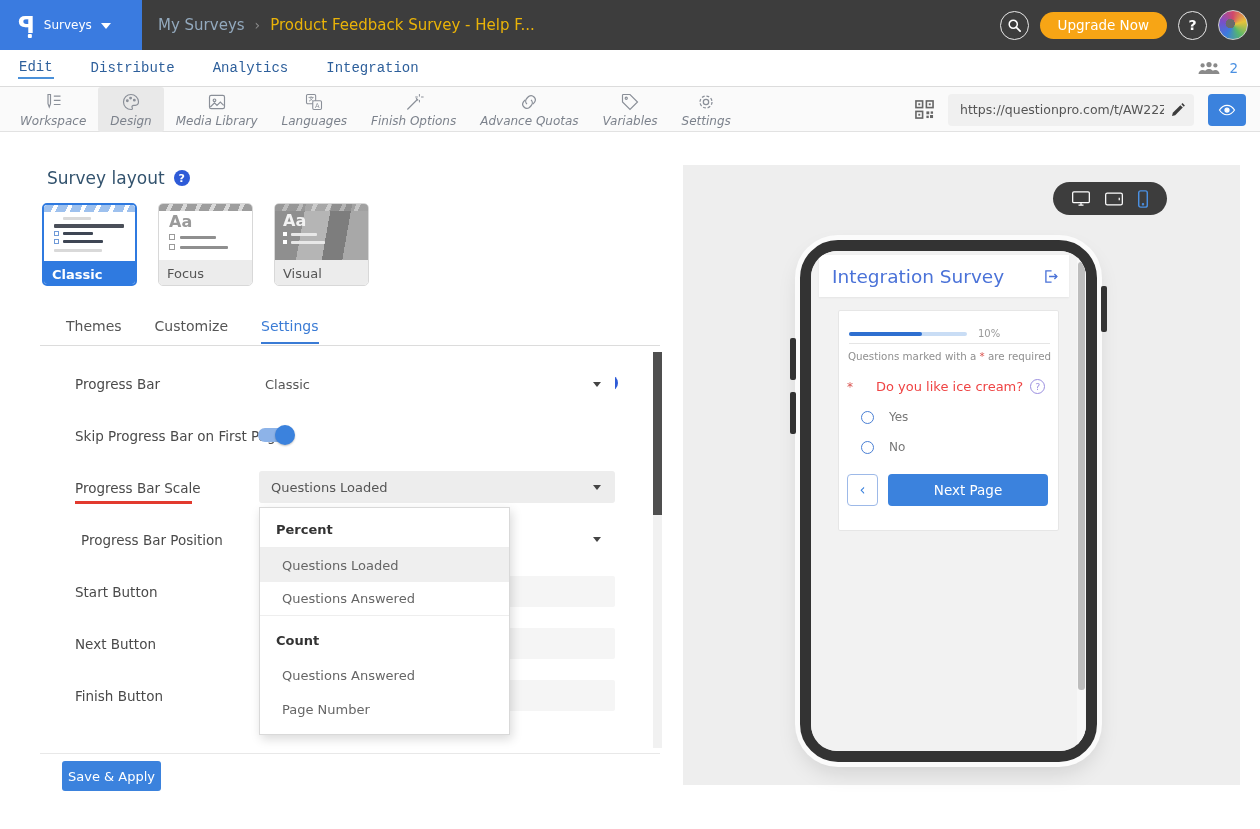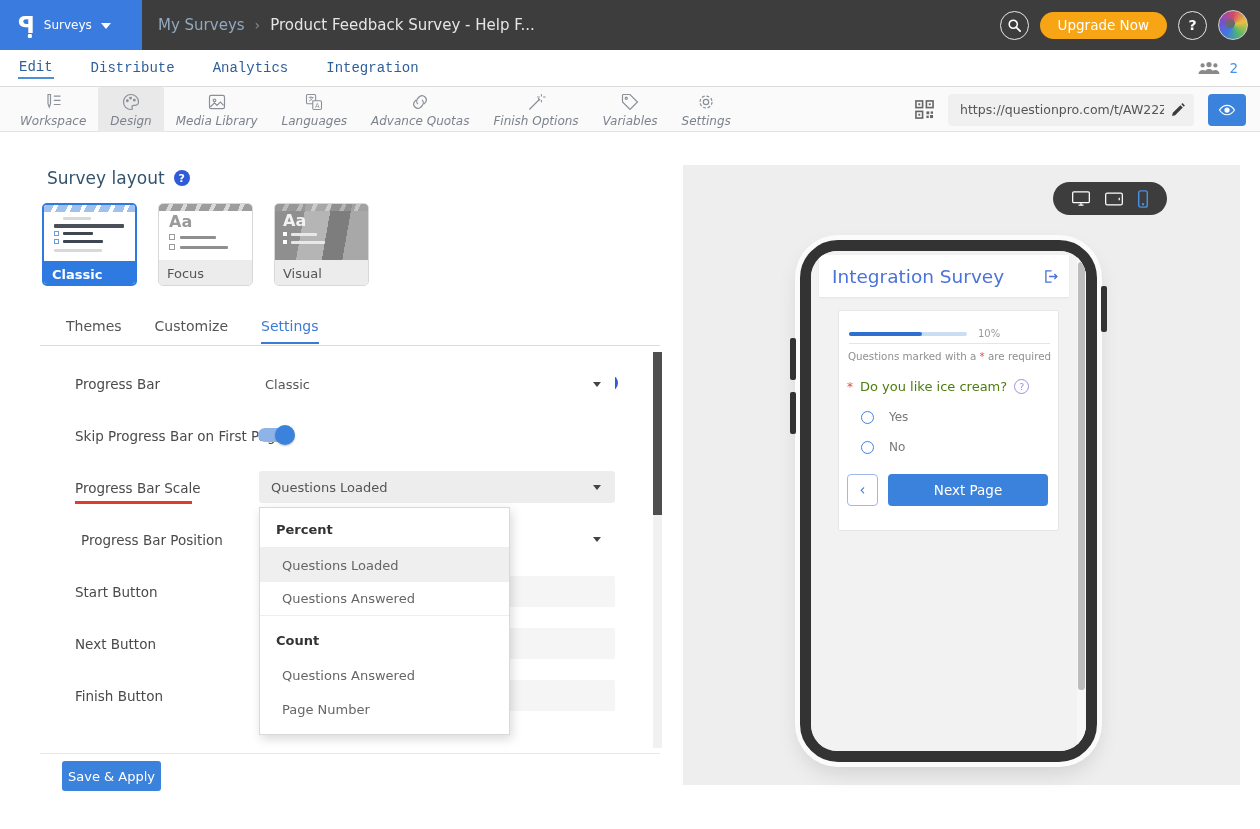--- a/index.html
+++ b/index.html
@@ -10,21 +10,21 @@
   
   .topbar { position:absolute; left:0; top:0; width:1260px; height:50px; background:#3d3d3d; }
   .logo-block { position:absolute; left:0; top:0; width:142px; height:50px; background:#3a7be0; display:flex; align-items:center; gap:9px; padding-left:18px; cursor:pointer; }
   .logo-glyph { color:#fff; font-size:23px; font-weight:bold; position:relative; line-height:1; transform:scaleX(-1); }
   .logo-glyph::after { content:""; position:absolute; left:3px; bottom:-1px; width:4px; height:4px; background:#fff; border-radius:1px; }
   .logo-text { color:#fff; font-size:12px; }
   .caret-down { width:0; height:0; border-left:5px solid transparent; border-right:5px solid transparent; border-top:6px solid #fff; margin-top:2px; }
   .breadcrumb { position:absolute; left:158px; top:0; height:50px; display:flex; align-items:center; gap:10px; }
   .crumb-parent { color:#93a9bd; font-size:15px; cursor:pointer; }
   .crumb-sep { color:#8a8a8a; font-size:14px; }
-  .crumb-current { color:#e5e5e5; font-size:15px; }
+  .crumb-current { color:#eab308; font-size:15px; }
   .topbar-right { position:absolute; right:12px; top:0; height:50px; display:flex; align-items:center; gap:11px; }
   .circle-btn { width:29px; height:29px; border-radius:50%; border:1.6px solid #e8e8e8; display:flex; align-items:center; justify-content:center; cursor:pointer; color:#fff; font-size:14px; font-weight:bold; }
   .upgrade-btn { height:27px; padding:0 18px; background:#f7a515; border:none; border-radius:14px; color:#fff; font-size:13.5px; font-family:"DejaVu Sans", sans-serif; cursor:pointer; }
   .avatar { width:30px; height:30px; border-radius:50%; border:1.6px solid #cfcfcf; background:radial-gradient(circle at 40% 45%, #6b6b6b 20%, transparent 21%), conic-gradient(#d2486a, #e8c23a, #57b86b, #3a7be0, #7a4fc9, #d2486a); cursor:pointer; }
 
   
   .nav { position:absolute; left:0; top:50px; width:1260px; height:37px; background:#fff; border-bottom:1px solid #dcdcdc; }
   .nav-tabs { position:absolute; left:18px; top:0; height:36px; display:flex; gap:36px; align-items:center;font-family:Liberation Mono, monospace; }
   .nav-tab { color:#2d5f9b; font-size:14px; cursor:pointer; padding:2px 1px; }
   .nav-tab.active { border-bottom:2px solid #4a90d9; }
@@ -114,21 +114,21 @@
   .content-card { position:absolute; left:27px; top:59px; width:221px; height:221px; background:#fff; border:1px solid #e6e6e6; border-radius:2px; }
   .pv-progress-row { position:absolute; left:10px; top:17px; display:flex; align-items:center; gap:11px; width:200px; }
   .pv-track { width:118px; height:4px; border-radius:2px; background:#c9ddf5; position:relative; }
   .pv-fill { position:absolute; left:0; top:0; height:4px; border-radius:2px; background:#2e6fd0; width:62%; }
   .pv-pct { font-size:10px; color:#999; }
   .pv-divider { position:absolute; left:10px; top:32px; width:201px; height:1px; background:#e5e5e5; }
   .pv-note { position:absolute; left:0; top:39px; width:221px; text-align:center; font-size:10.3px; color:#8f8f8f; }
   .pv-note .star { color:#d9534f; }
   .pv-question { position:absolute; left:8px; top:68px; display:flex; align-items:center; gap:7px; }
   .q-star { color:#d9534f; font-size:12px; }
-  .q-text { font-size:13px; color:#4d7c0f; }
+  .q-text { font-size:13px; color:#ef4444;margin-left:16px; }
   .q-help { width:15px; height:15px; border-radius:50%; border:1.2px solid #9b8fe0; color:#9b8fe0; font-size:9.5px; display:flex; align-items:center; justify-content:center; cursor:pointer; }
   .pv-option { position:absolute; left:22px; display:flex; align-items:center; gap:15px; cursor:pointer; }
   .radio { width:13px; height:13px; border-radius:50%; border:1.6px solid #4a7fd4; background:#fff; }
   .opt-label { font-size:12px; color:#777; }
   .pv-buttons { position:absolute; left:8px; top:163px; display:flex; gap:10px; }
   .back-btn { width:31px; height:32px; background:#fff; border:1px solid #9db9e8; border-radius:4px; color:#3b82dd; font-size:15px; display:flex; align-items:center; justify-content:center; cursor:pointer; }
   .next-btn { width:160px; height:32px; background:#3b82dd; border:none; border-radius:4px; color:#fff; font-size:13.5px; font-family:"DejaVu Sans", sans-serif; cursor:pointer; }
 </style>
 </head>
 <body>
@@ -217,36 +217,36 @@
               <rect x="3" y="3" width="11" height="11" rx="1.5"></rect>
               <path d="M5.5 6.5h6M8.5 5v1.5M6 11c2-1 4-2.7 4.5-4.5M11 11C9.5 10 8 8.5 7.5 7.5" stroke-width="1"></path>
               <rect x="10.5" y="10.5" width="10.5" height="10.5" rx="1.5" fill="#fafafa"></rect>
               <text x="13.2" y="18.8" font-size="8" fill="#8a8f98" stroke="none" font-family="DejaVu Sans">A</text>
             </svg>
           </span>
         <span class="tool-label">Languages</span>
       </div>
       <div class="tool-item">
         <span class="tool-icon">
-            <svg width="20" height="20" viewBox="0 0 24 24" fill="none" stroke="#8a8f98" stroke-width="1.5">
-              <path d="M9.5 14.5a5 5 0 0 1 0-7l2-2a5 5 0 0 1 7 7l-2 2"></path>
-              <path d="M14.5 9.5a5 5 0 0 1 0 7l-2 2a5 5 0 0 1-7-7l2-2"></path>
-            </svg>
-          </span>
-        <span class="tool-label">Advance Quotas</span>
-      </div>
-      <div class="tool-item">
-        <span class="tool-icon">
             <svg width="20" height="20" viewBox="0 0 24 24" fill="none" stroke="#8a8f98" stroke-width="1.4">
               <path d="M4 21L16 9"></path>
               <path d="M14.5 7.5l2.5 2.5"></path>
               <path d="M18.5 2.5v3M18.5 9.5v3M13.5 6h3M20.5 6h3" stroke-width="1.2"></path>
             </svg>
           </span>
         <span class="tool-label">Finish Options</span>
+      </div>
+      <div class="tool-item">
+        <span class="tool-icon">
+            <svg width="20" height="20" viewBox="0 0 24 24" fill="none" stroke="#8a8f98" stroke-width="1.5">
+              <path d="M9.5 14.5a5 5 0 0 1 0-7l2-2a5 5 0 0 1 7 7l-2 2"></path>
+              <path d="M14.5 9.5a5 5 0 0 1 0 7l-2 2a5 5 0 0 1-7-7l2-2"></path>
+            </svg>
+          </span>
+        <span class="tool-label">Advance Quotas</span>
       </div>
       <div class="tool-item">
         <span class="tool-icon">
             <svg width="20" height="20" viewBox="0 0 24 24" fill="none" stroke="#8a8f98" stroke-width="1.4">
               <path d="M3 12V4a1 1 0 0 1 1-1h8l9 9-9 9z"></path>
               <circle cx="7.5" cy="7.5" r="1.3"></circle>
             </svg>
           </span>
         <span class="tool-label">Variables</span>
       </div>

